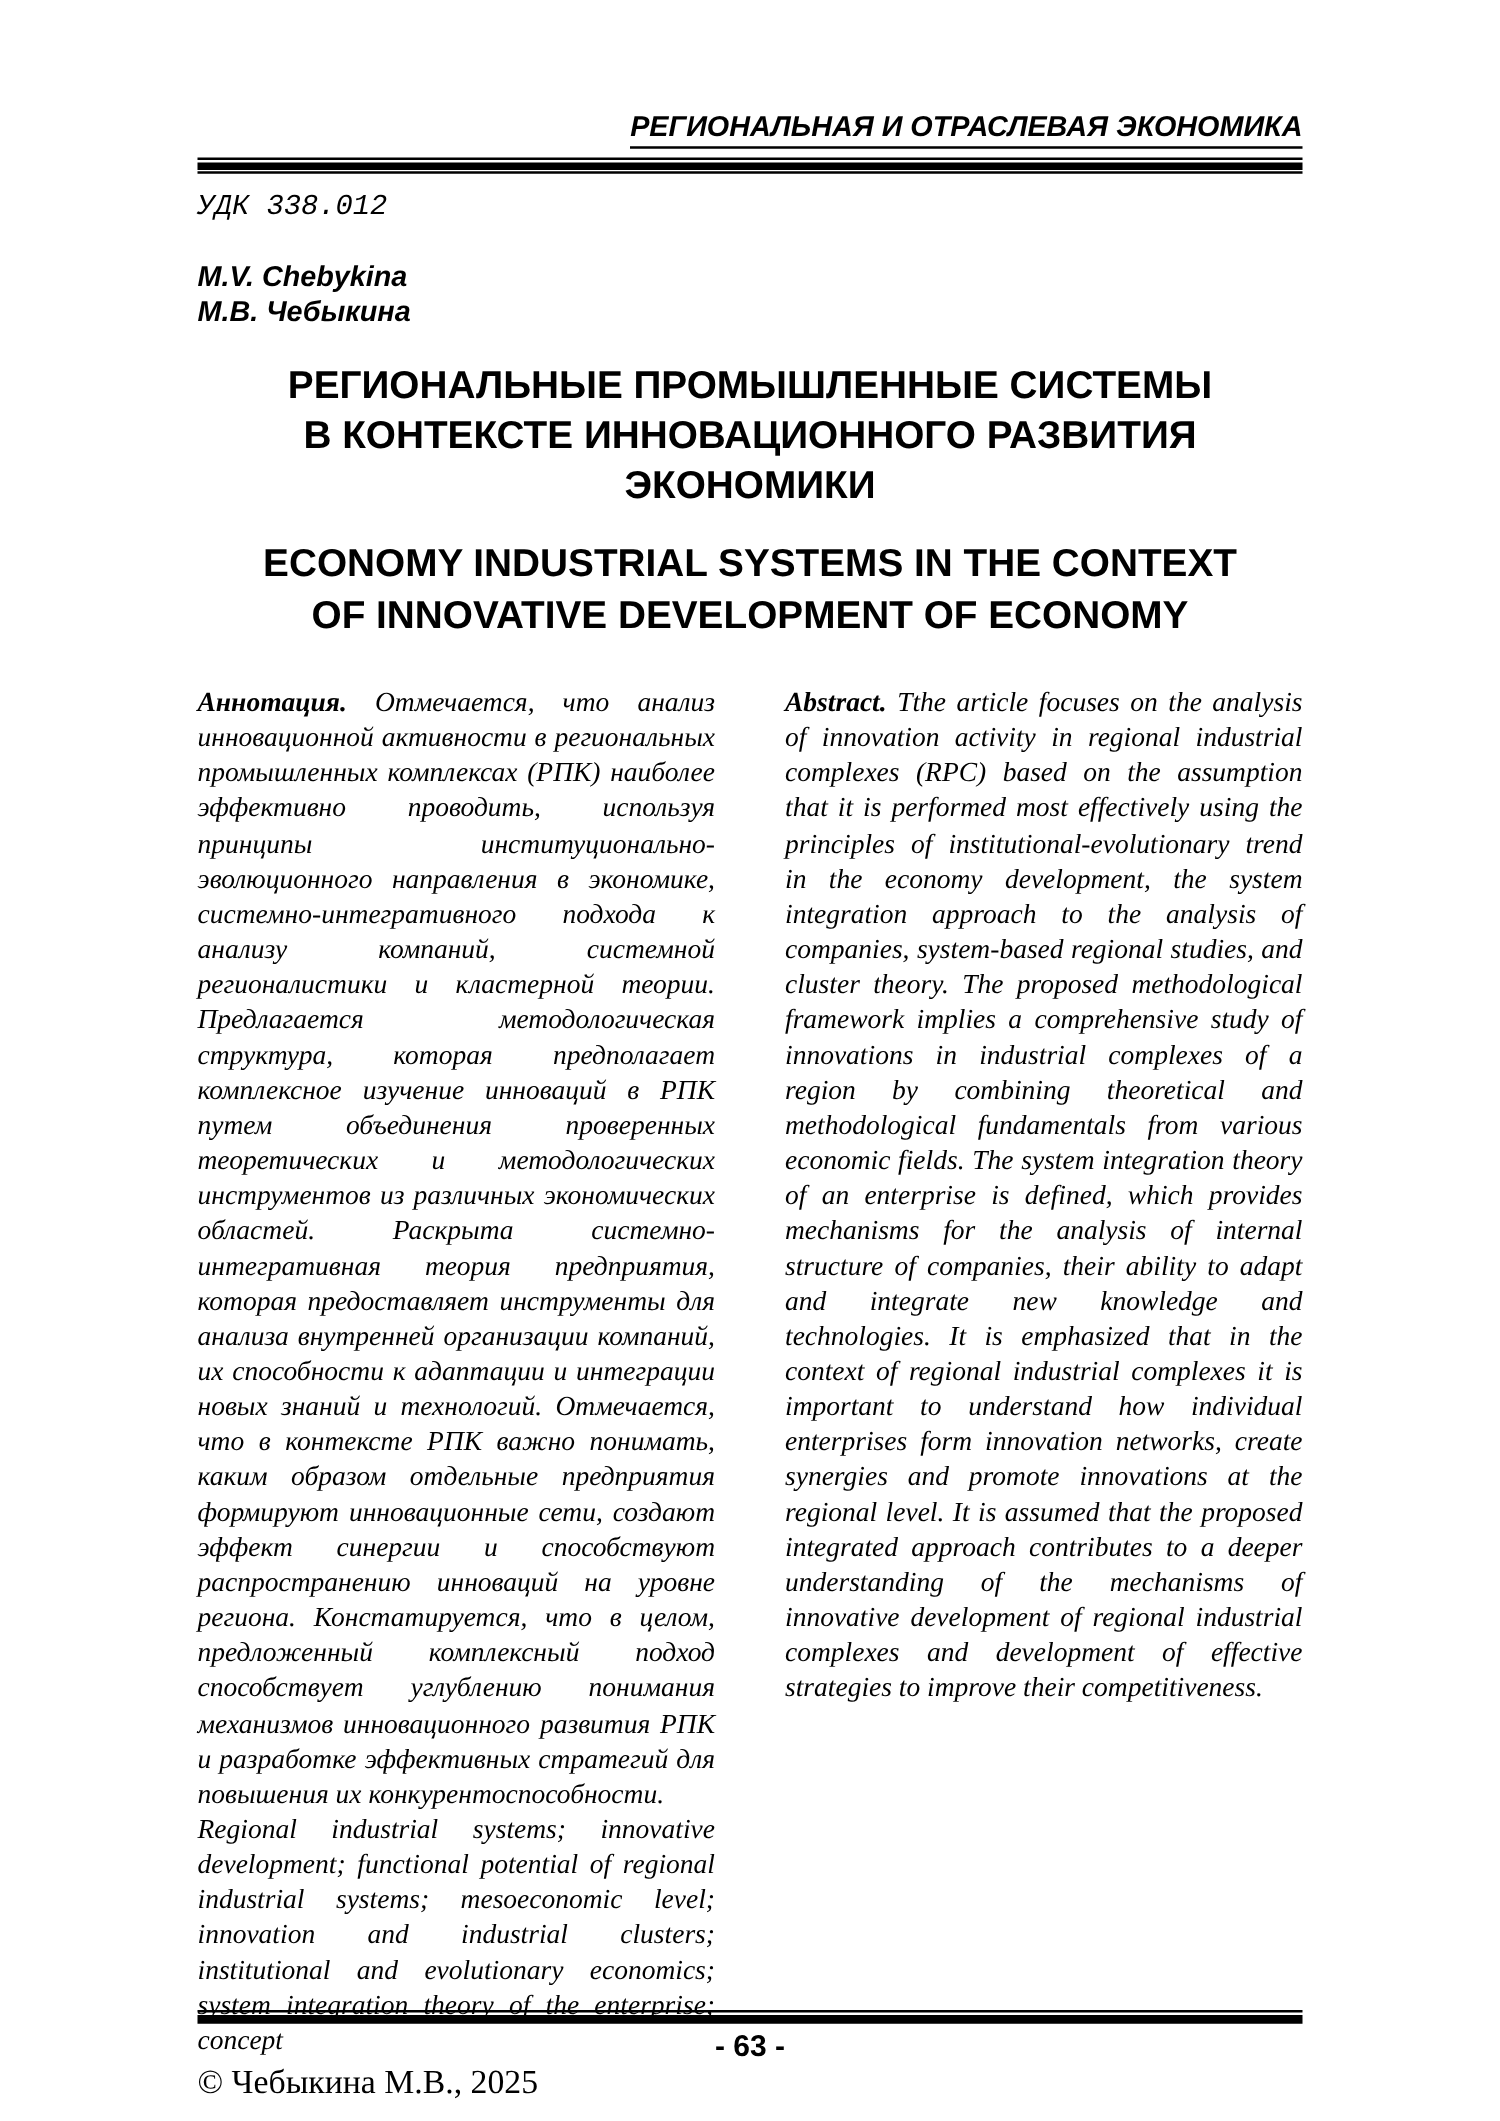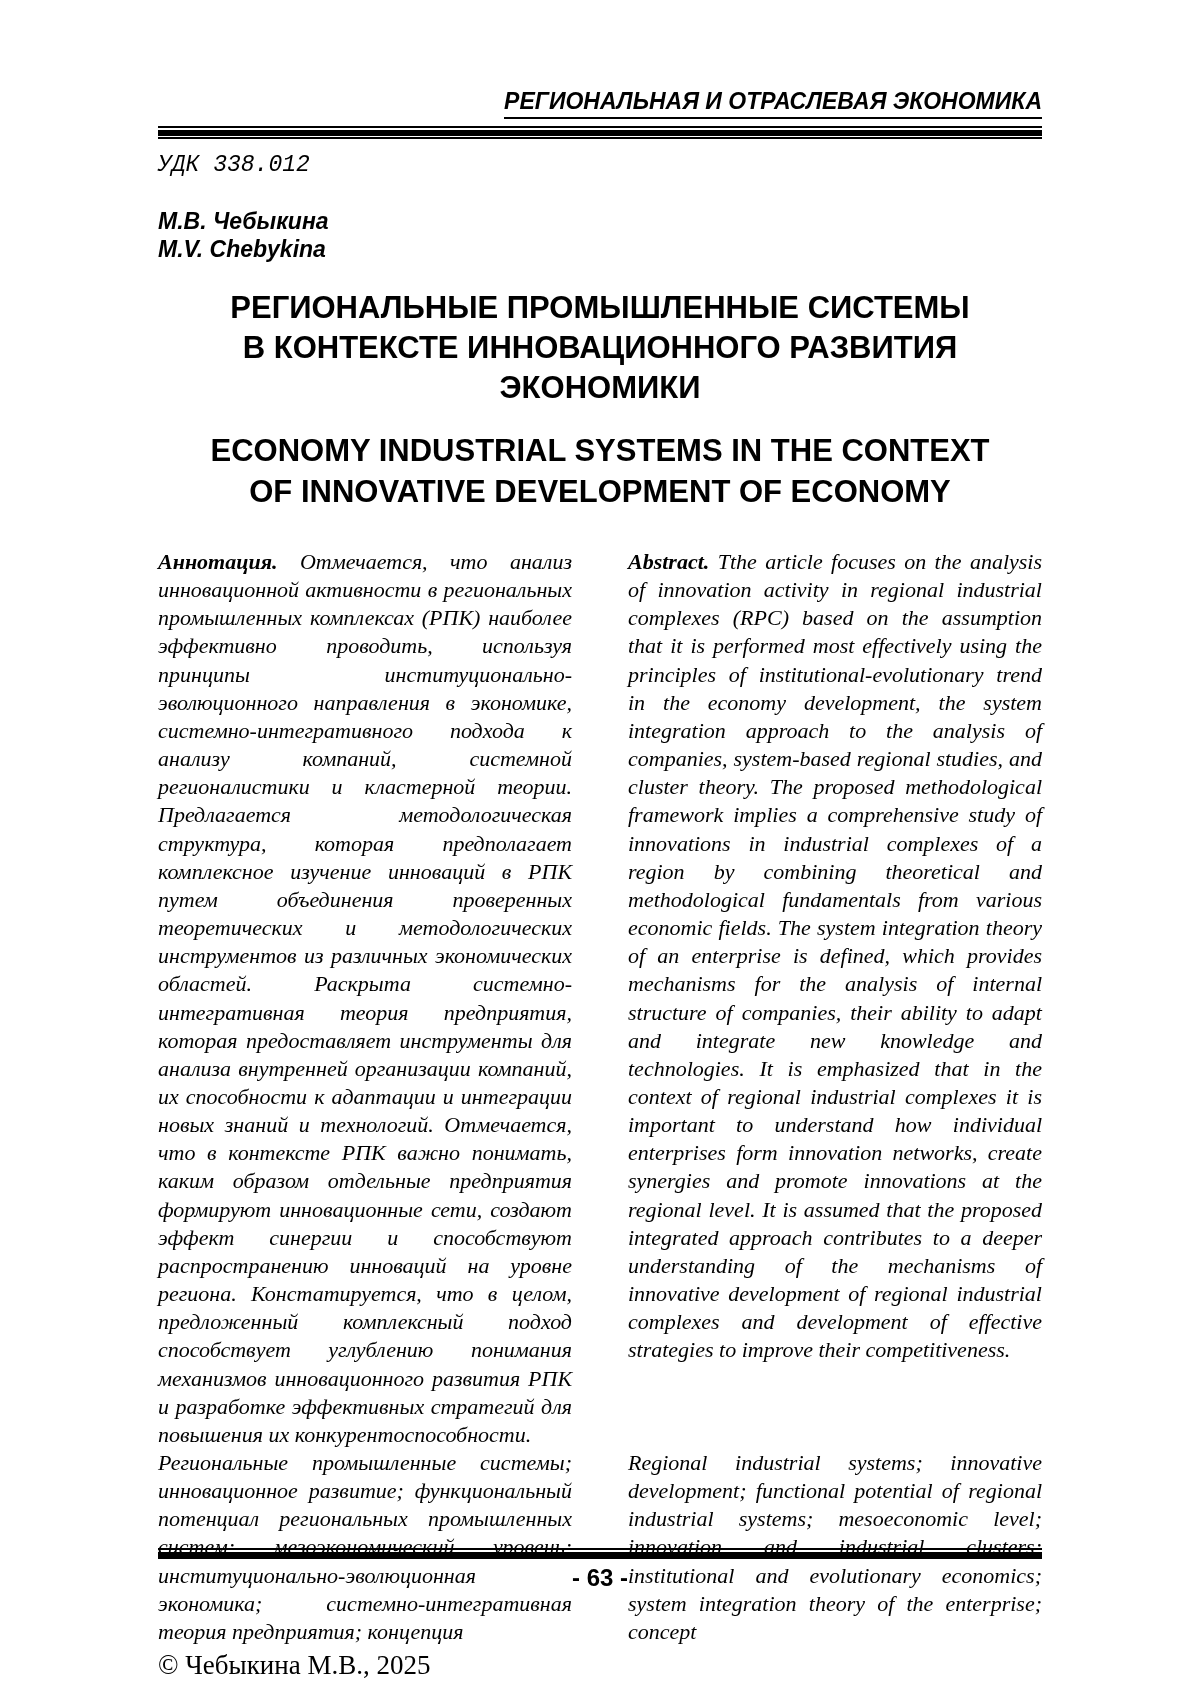--- a/index.html
+++ b/index.html
@@ -88,21 +88,21 @@
   
   .copyright {
     margin-top: 4px;
     font-size: 27px;
     font-style: normal;
   }
   .page-footer {
     position: absolute;
     left: 100px;
     right: 100px;
-    top: 1548px;
+    top: 1608px;
   }
   .page-number {
     margin-top: 5px;
     text-align: center;
     font-family: "Liberation Sans", "DejaVu Sans", sans-serif;
     font-weight: bold;
     font-size: 24px;
   }
 </style>
 </head>
@@ -118,38 +118,37 @@
     <div class="thin"></div>
     <div class="gap1"></div>
     <div class="thick"></div>
     <div class="gap2"></div>
     <div class="thin"></div>
   </div>
 
   <div class="udc">УДК 338.012</div>
 
   <div class="authors">
+    <div>M.V. Chebykina</div>
     <div>М.В. Чебыкина</div>
-    <div>M.V. Chebykina</div>
   </div>
 
   <div class="article-title title-ru">
     <div>РЕГИОНАЛЬНЫЕ ПРОМЫШЛЕННЫЕ СИСТЕМЫ</div>
     <div>В КОНТЕКСТЕ ИННОВАЦИОННОГО РАЗВИТИЯ ЭКОНОМИКИ</div>
   </div>
 
   <div class="article-title title-en">
     <div>ECONOMY INDUSTRIAL SYSTEMS IN THE CONTEXT</div>
     <div>OF INNOVATIVE DEVELOPMENT OF ECONOMY</div>
   </div>
 
   <div class="columns">
     <p><b class="lead">Аннотация.</b> <span>Отмечается, что анализ инновационной активности в региональных промышленных комплексах (РПК) наиболее эффективно проводить, используя принципы институционально-эволюционного направления в экономике, системно-интегративного подхода к анализу компаний, системной регионалистики и кластерной теории. Предлагается методологическая структура, которая предполагает комплексное изучение инноваций в РПК путем объединения проверенных теоретических и методологических инструментов из различных экономических областей. Раскрыта системно-интегративная теория предприятия, которая предоставляет инструменты для анализа внутренней организации компаний, их способности к адаптации и интеграции новых знаний и технологий. Отмечается, что в контексте РПК важно понимать, каким образом отдельные предприятия формируют инновационные сети, создают эффект синергии и способствуют распространению инноваций на уровне региона. Констатируется, что в целом, предложенный комплексный подход способствует углублению понимания механизмов инновационного развития РПК и разработке эффективных стратегий для повышения их конкурентоспособности.</span></p>
     <p><b class="lead">Abstract.</b> <span>Tthe article focuses on the analysis of innovation activity in regional industrial complexes (RPC) based on the assumption that it is performed most effectively using the principles of institutional-evolutionary trend in the economy development, the system integration approach to the analysis of companies, system-based regional studies, and cluster theory. The proposed methodological framework implies a comprehensive study of innovations in industrial complexes of a region by combining theoretical and methodological fundamentals from various economic fields. The system integration theory of an enterprise is defined, which provides mechanisms for the analysis of internal structure of companies, their ability to adapt and integrate new knowledge and technologies. It is emphasized that in the context of regional industrial complexes it is important to understand how individual enterprises form innovation networks, create synergies and promote innovations at the regional level. It is assumed that the proposed integrated approach contributes to a deeper understanding of the mechanisms of innovative development of regional industrial complexes and development of effective strategies to improve their competitiveness.</span></p>
-    <p>Региональные промышленные системы; инновационное развитие; функциональный потенциал региональных промышленных систем; мезоэкономический уровень; институционально-эволюционная экономика; системно-интегративная теория предприятия; концепция</p>
     <p>Regional industrial systems; innovative development; functional potential of regional industrial systems; mesoeconomic level; innovation and industrial clusters; institutional and evolutionary economics; system integration theory of the enterprise; concept</p>
   </div>
 
   <div class="copyright">© Чебыкина М.В., 2025</div>
 
   <div class="page-footer">
     <div class="rule footer-rule">
       <div class="thin"></div>
       <div class="gap1"></div>
       <div class="thick"></div>

